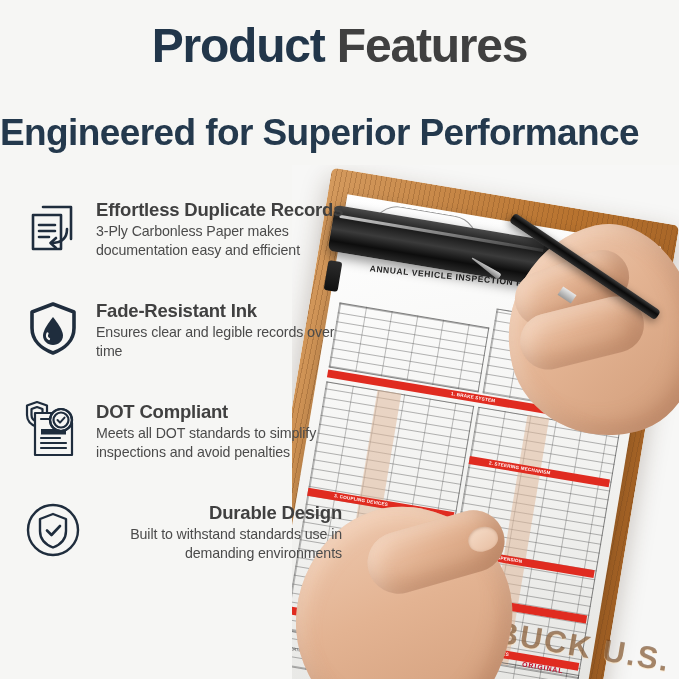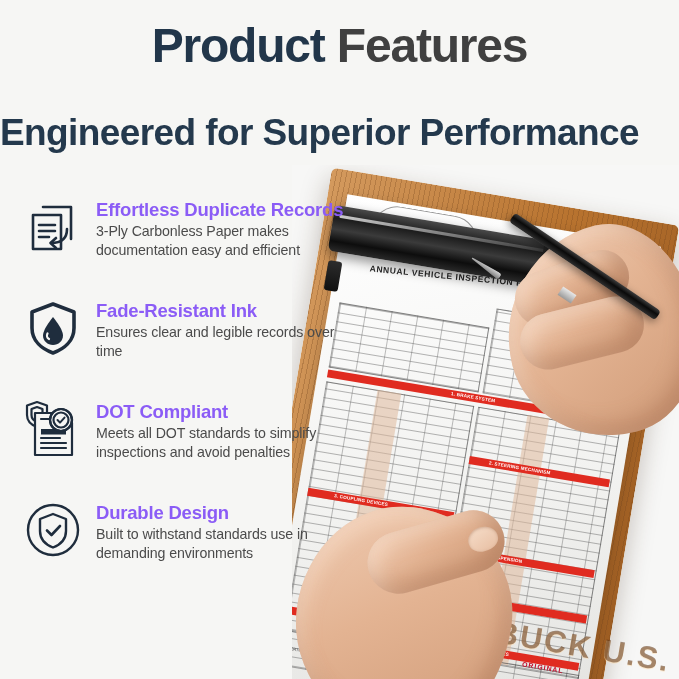--- a/index.html
+++ b/index.html
@@ -323,37 +323,37 @@
     width: 62px;
     height: 62px;
     display: flex;
     align-items: center;
     justify-content: center;
   }
   .f-text { padding-top: 4px; }
   .f-title {
     font-size: 18.5px;
     font-weight: 700;
-    color: #8b5cf6;
+    color: #404040;
     letter-spacing: -0.2px;
     line-height: 1.1;
     margin: 0 0 2px 0;
     white-space: nowrap;
   }
   .f-desc {
     font-size: 14.2px;
     color: #4b4b4b;
     line-height: 1.32;
     letter-spacing: -0.1px;
     margin: 0;
   }
   .f1 { top: 196px; }
   .f2 { top: 297px; }
   .f3 { top: 398px; }
-  .f4 { top: 499px; }
+  .f4 { top: 499px; text-align: right; }
 </style>
 </head>
 <body>
 
 <div id="stage">
 
   <div class="title-row">
     <span class="title-word title-dark">Product</span><span class="title-word" style="color:transparent;">&nbsp;</span><span class="title-word title-red">Features</span>
   </div>
 

